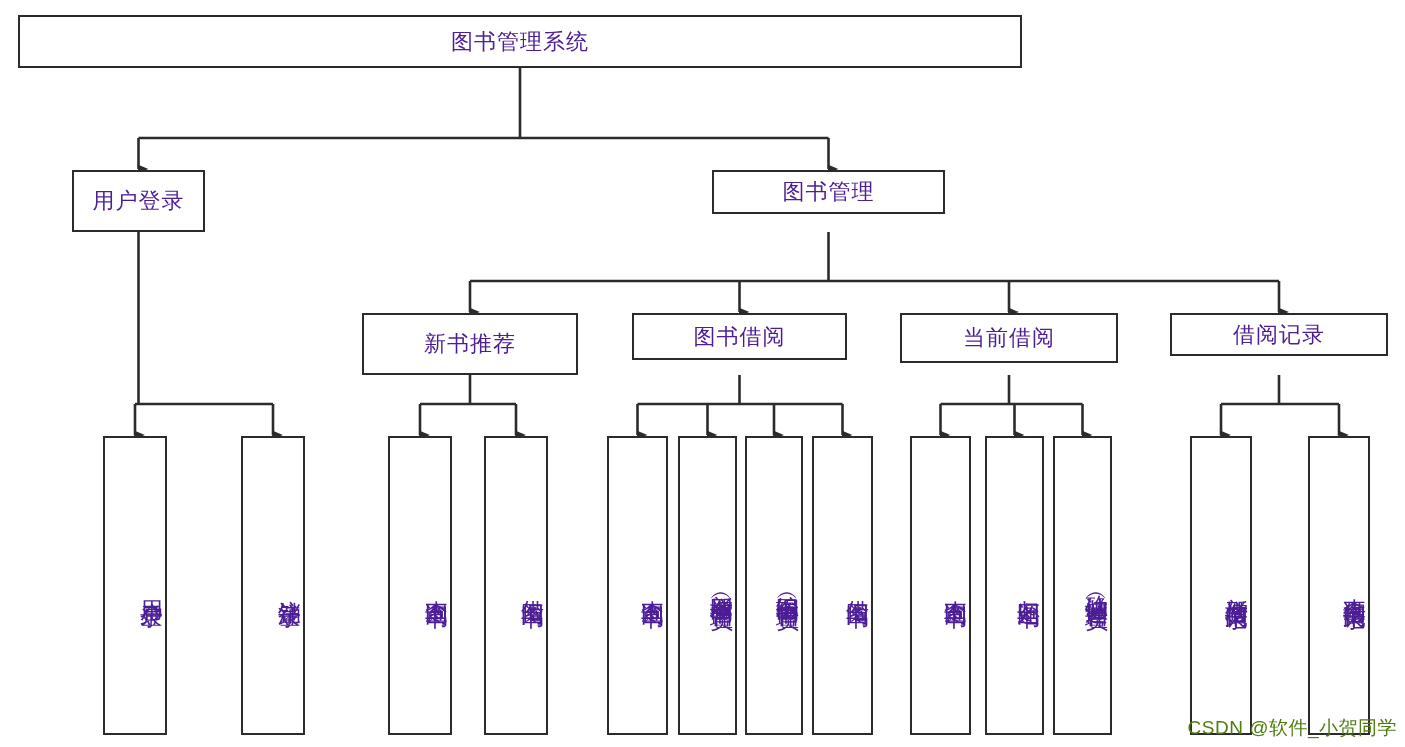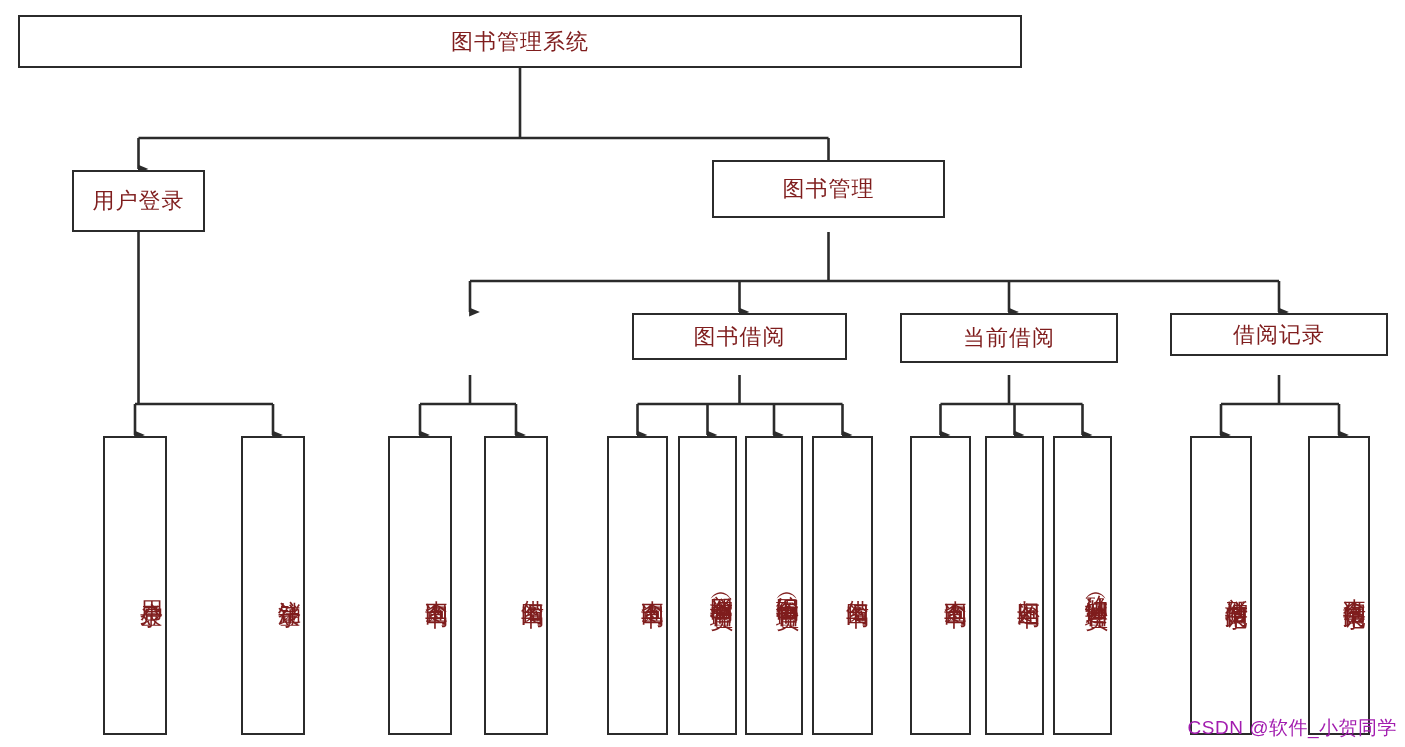--- a/index.html
+++ b/index.html
@@ -14,21 +14,21 @@
   svg.links{position:absolute;left:0;top:0;width:1405px;height:747px;}
 
   .node{
     position:absolute;
     box-sizing:border-box;
     background:#ffffff;
     border:2.5px solid #2b2b2b;
     display:flex;
     align-items:center;
     justify-content:center;
-    color:#7f1d1d;
+    color:#4c1d95;
   }
   .node.horiz{font-size:22px;letter-spacing:1px;}
   .node.root{font-size:22px;}
   .node.leaf{
     writing-mode:vertical-rl;
     text-orientation:upright;
     font-size:23px;
     line-height:1.18;
     letter-spacing:2px;
     padding:8px 0;
@@ -38,21 +38,21 @@
   .node.leaf > span{
     writing-mode:vertical-rl;
     text-orientation:upright;
     display:block;
     text-align:center;
   }
   .watermark{
     position:absolute;
     right:8px;bottom:6px;
     font-size:19px;
-    color:#a21caf;
+    color:#4d7c0f;
     letter-spacing:.5px;
     white-space:nowrap;
     pointer-events:none;
   }
 </style>
 </head>
 <body>
 
 <div id="canvas">
 
@@ -99,24 +99,27 @@
       </g>
   </svg>
 
   <div class="node root horiz" style="left: 18px; top: 15px; width: 1004px; height: 53px;">
     <span>图书管理系统</span>
   </div>
 
   <div class="node horiz" style="left: 72px; top: 170px; width: 133px; height: 62px;">
     <span>用户登录</span>
   </div>
-  <div class="node horiz" style="left: 712px; top: 160px; width: 233px; height: 58px;">
+  <div class="node horiz" style="left: 712px; top: 170px; width: 233px; height: 44px;">
     <span>图书管理</span>
   </div>
 
+  <div class="node horiz" style="left: 362px; top: 313px; width: 216px; height: 62px;">
+    <span>新书推荐</span>
+  </div>
   <div class="node horiz" style="left: 632px; top: 313px; width: 215px; height: 47px;">
     <span>图书借阅</span>
   </div>
   <div class="node horiz" style="left: 900px; top: 313px; width: 218px; height: 50px;">
     <span>当前借阅</span>
   </div>
   <div class="node horiz" style="left: 1170px; top: 313px; width: 218px; height: 43px;">
     <span>借阅记录</span>
   </div>
 

